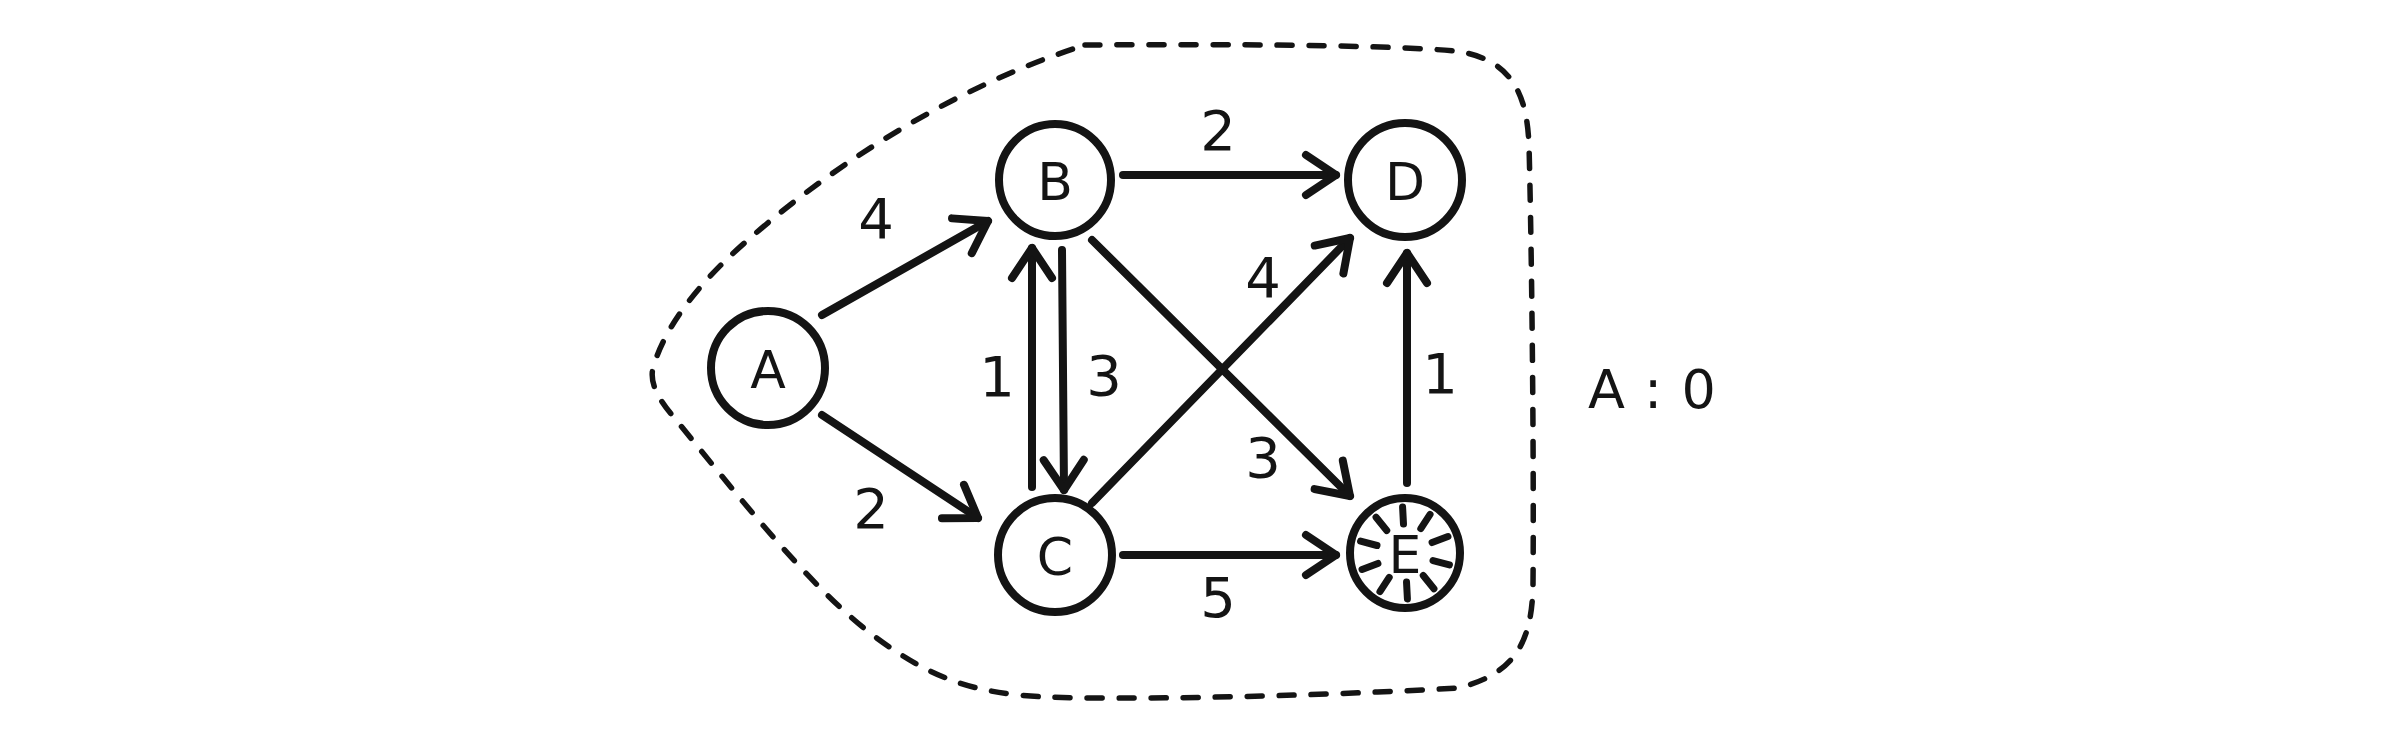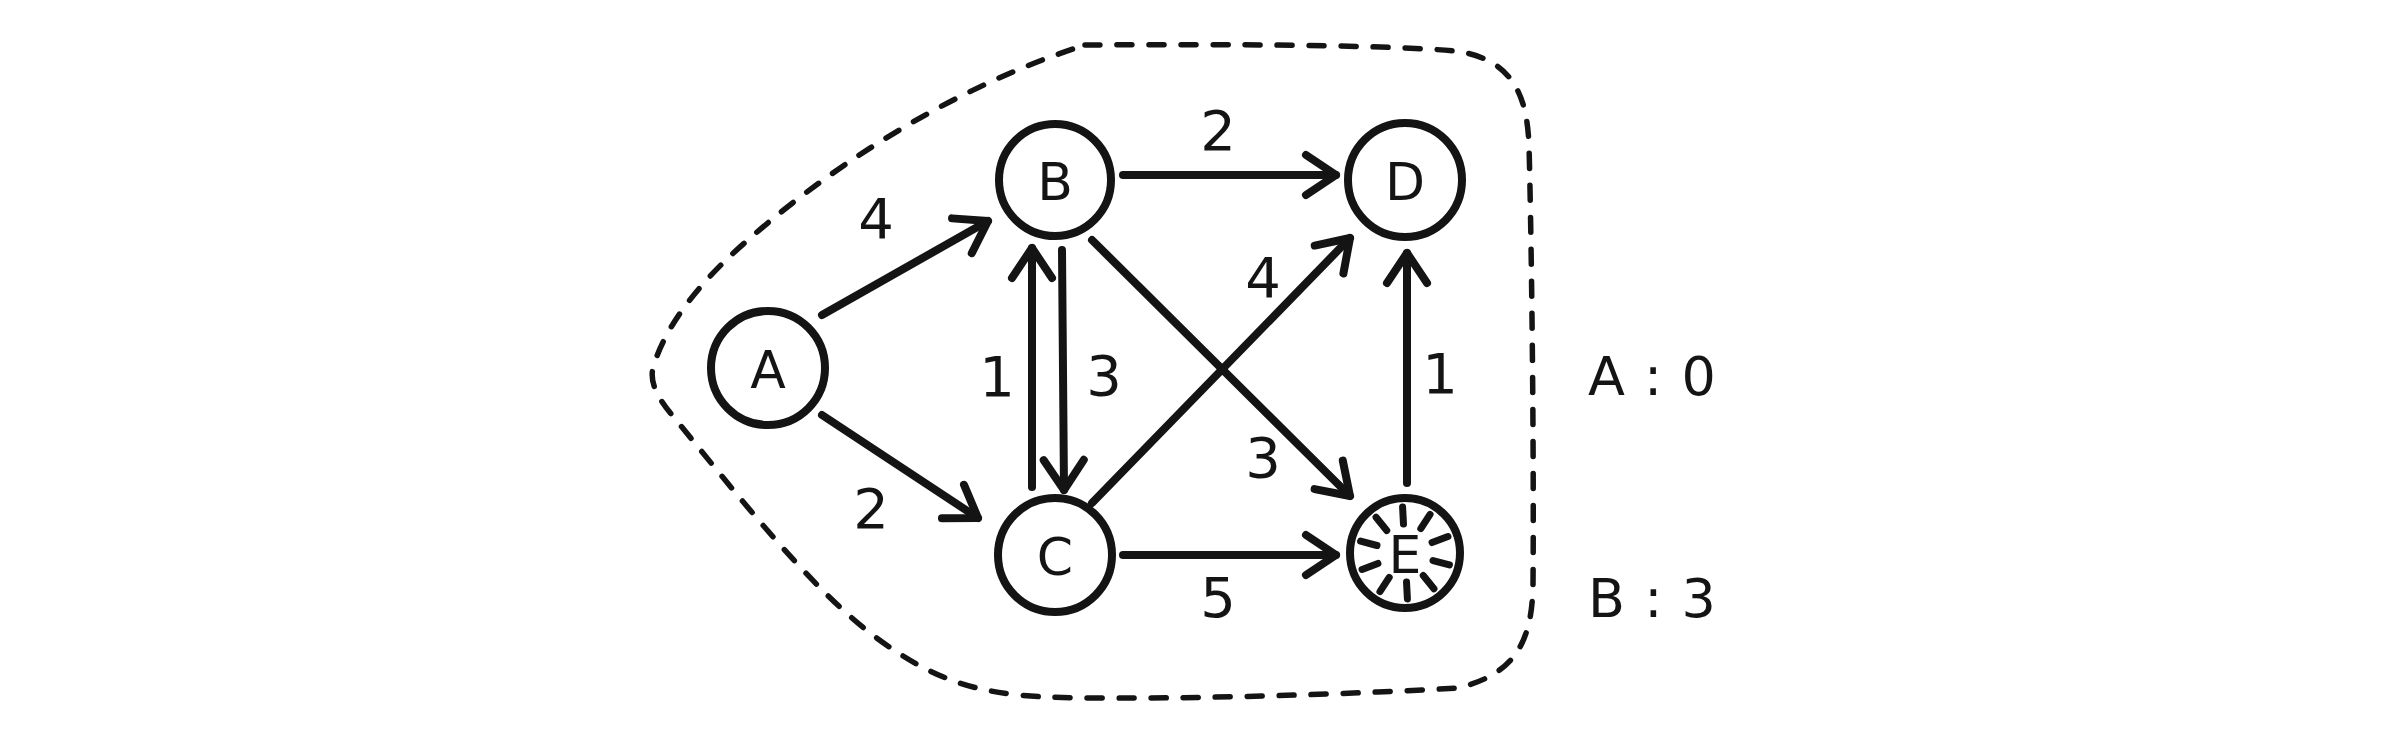--- a/index.html
+++ b/index.html
@@ -30,21 +30,21 @@
   .legend {
     position: absolute;
     left: 1588px;
     top: 192px;
     color: #141414;
     font-size: 54px;
     line-height: 74px;
     white-space: pre;
     letter-spacing: 1px;
   }
-  .legend-row { height: 74px; }
+  .legend-row { height: 74px; margin-top: 13px; }
 </style>
 </head>
 <body>
 
 <div class="stage">
   <svg id="graph" width="2400" height="736" viewBox="0 0 2400 736">
       <path d="M 1085 45 C 1230 44 1390 45 1455 51 C 1516 59 1527 100 1529 145 C 1532 260 1534 470 1533 585 C 1532 642 1515 674 1458 688 C 1300 697 1120 700 1048 697 C 970 694 928 676 874 636 C 810 588 735 492 672 415 C 655 395 650 380 653 368 C 665 325 700 285 728 258 C 820 172 950 88 1085 45 Z" class="boundary"></path>
       <g>
         <line x1="822" y1="315" x2="988" y2="221" class="edge"></line>
         <polyline points="971.7497991963301,253.185881591785 988,221 952.0398782215561,218.37899987037582" class="arrowhead"></polyline>
@@ -117,18 +117,17 @@
         <line x1="1386.7497086595547" y1="530.4627671177478" x2="1376.0512620117074" y2="517.2512857729794" class="tick"></line>
         <line x1="1403.4822572689545" y1="524.0397434921174" x2="1402.5925460128246" y2="507.0630414012896" class="tick"></line>
         <line x1="1420.7945320154358" y1="528.6785535295827" x2="1430.0533956106913" y2="514.4211538745105" class="tick"></line>
         <line x1="1432.0738323684188" y1="542.6073294631863" x2="1447.9446996188713" y2="536.5150743209161" class="tick"></line>
         <text x="1405" y="555" class="nlabel">E</text>
       </g>
     </svg>
 
   <div class="legend">
     <div class="legend-row">A : 0</div>
-    <div class="legend-row">B : 3</div>
     
     
     
   </div>
 </div>
 
 </body></html>

